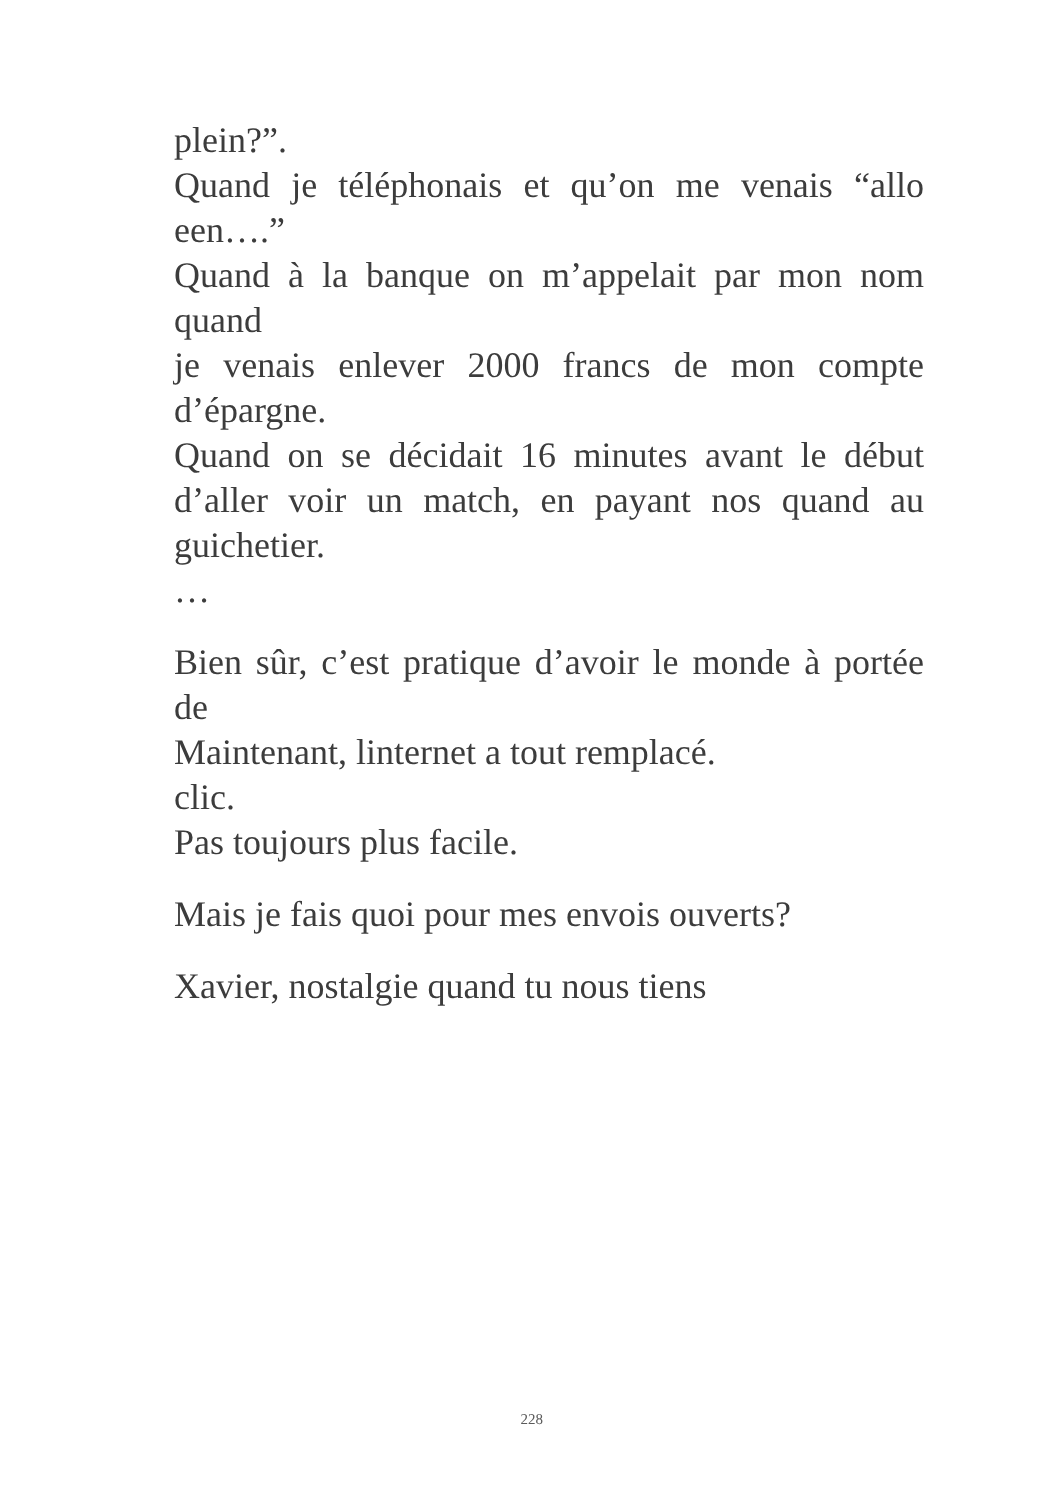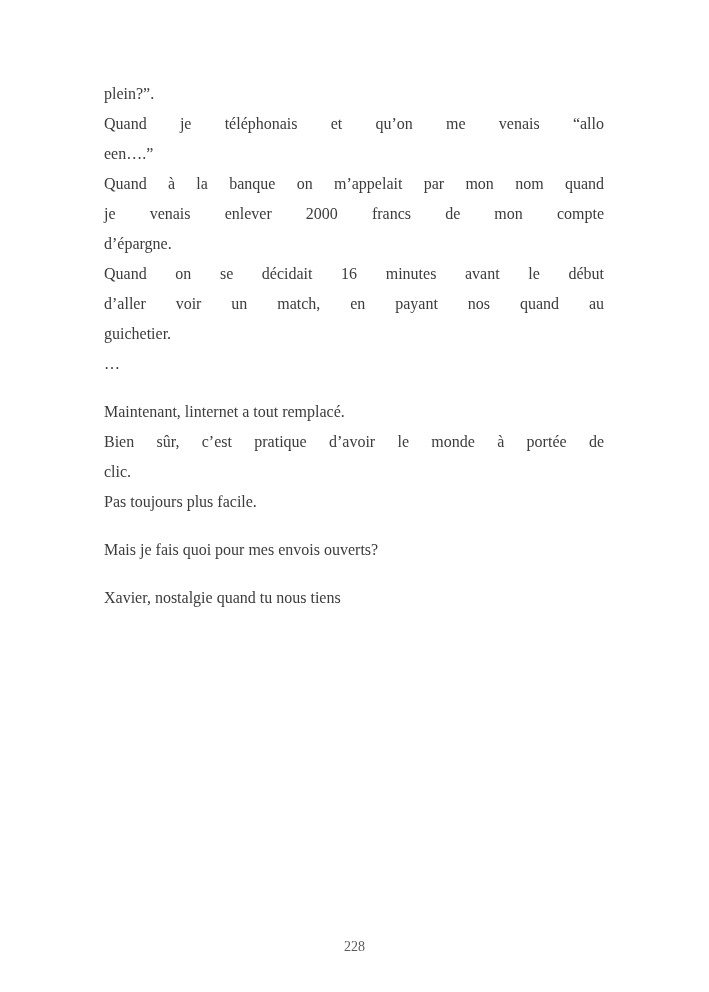--- a/index.html
+++ b/index.html
@@ -11,43 +11,43 @@
     position: relative;
     width: 709px;
     height: 992px;
     background: #ffffff;
     font-family: "Liberation Serif", "DejaVu Serif", serif;
     color: #3c3c3c;
     overflow: hidden;
   }
   .content {
     position: absolute;
-    left: 104px;
+    left: 116px;
     top: 79px;
     width: 500px;
-    font-size: 16px;
+    font-size: 24px;
     line-height: 30px;
   }
   .block { margin: 0; }
   .block + .block { margin-top: 18px; }
   .line {
     text-align: left;
     white-space: normal;
   }
   .line.justify {
     text-align: justify;
     text-align-last: justify;
   }
   .page-number {
     position: absolute;
     top: 939px;
     left: 0;
     width: 100%;
     text-align: center;
-    font-size: 14px;
+    font-size: 10px;
     line-height: 15px;
     color: #5a5a5a;
   }
 </style>
 </head>
 <body>
 
 <div class="page">
   <div class="content">
       <div class="block">
@@ -56,22 +56,22 @@
         <div class="line">een….”</div>
         <div class="line justify">Quand à la banque on m’appelait par mon nom quand</div>
         <div class="line justify">je venais enlever 2000 francs de mon compte</div>
         <div class="line">d’épargne.</div>
         <div class="line justify">Quand on se décidait 16 minutes avant le début</div>
         <div class="line justify">d’aller voir un match, en payant nos quand au</div>
         <div class="line">guichetier.</div>
         <div class="line">…</div>
       </div>
       <div class="block">
+        <div class="line justify">Bien sûr, c’est pratique d’avoir le monde à portée de</div>
         <div class="line">Maintenant, linternet a tout remplacé.</div>
-        <div class="line justify">Bien sûr, c’est pratique d’avoir le monde à portée de</div>
         <div class="line">clic.</div>
         <div class="line">Pas toujours plus facile.</div>
       </div>
       <div class="block">
         <div class="line">Mais je fais quoi pour mes envois ouverts?</div>
       </div>
       <div class="block">
         <div class="line">Xavier, nostalgie quand tu nous tiens</div>
       </div>
     </div>

